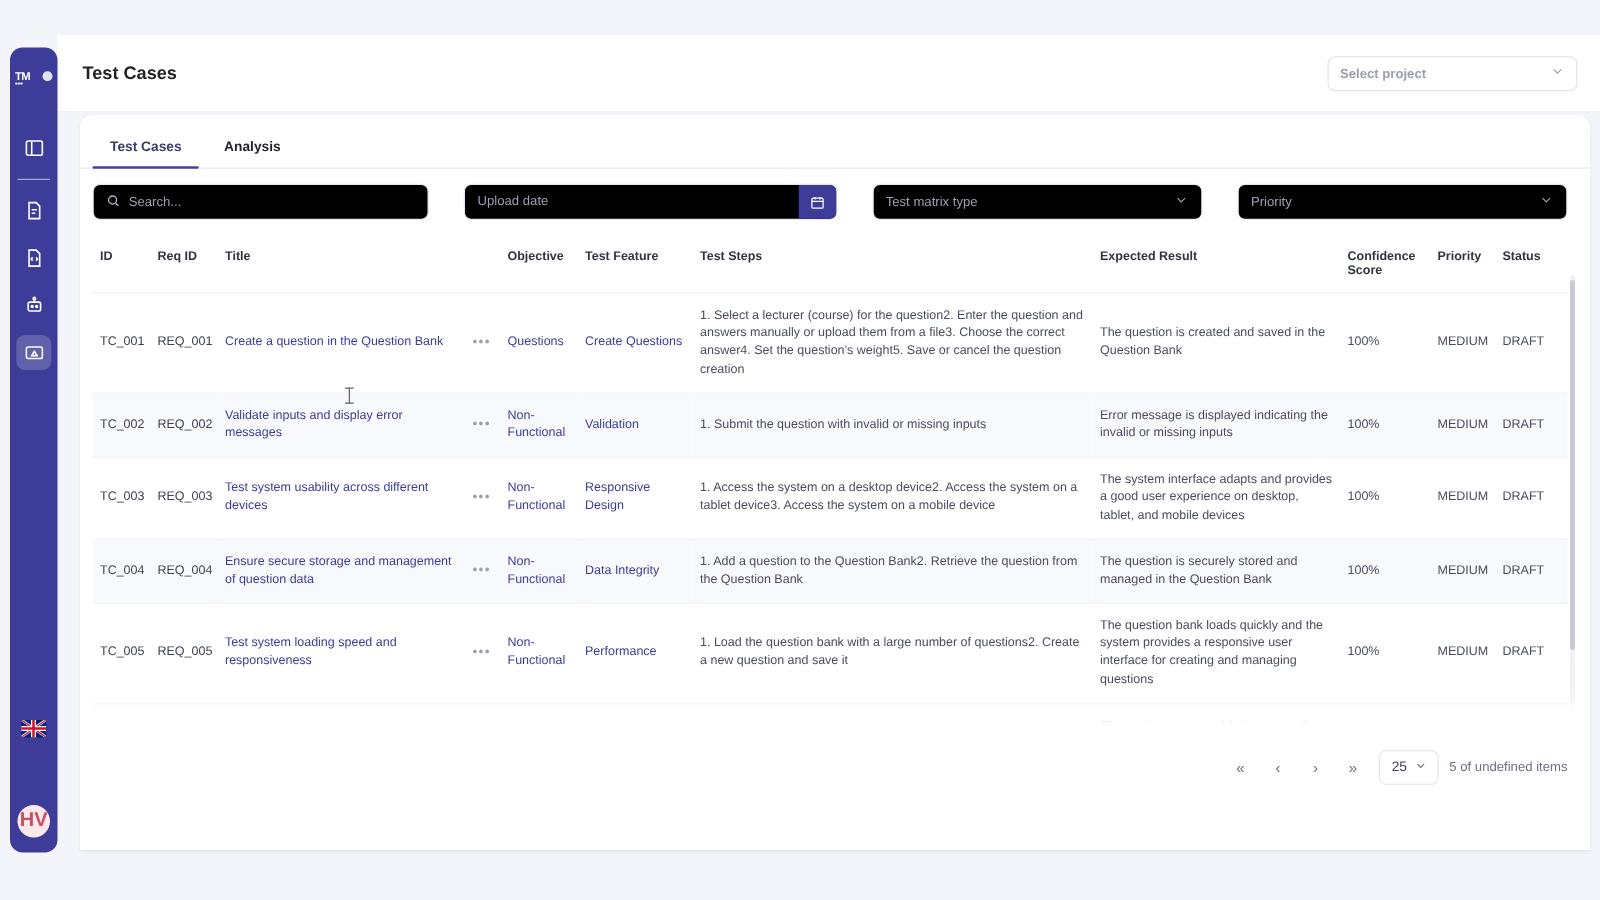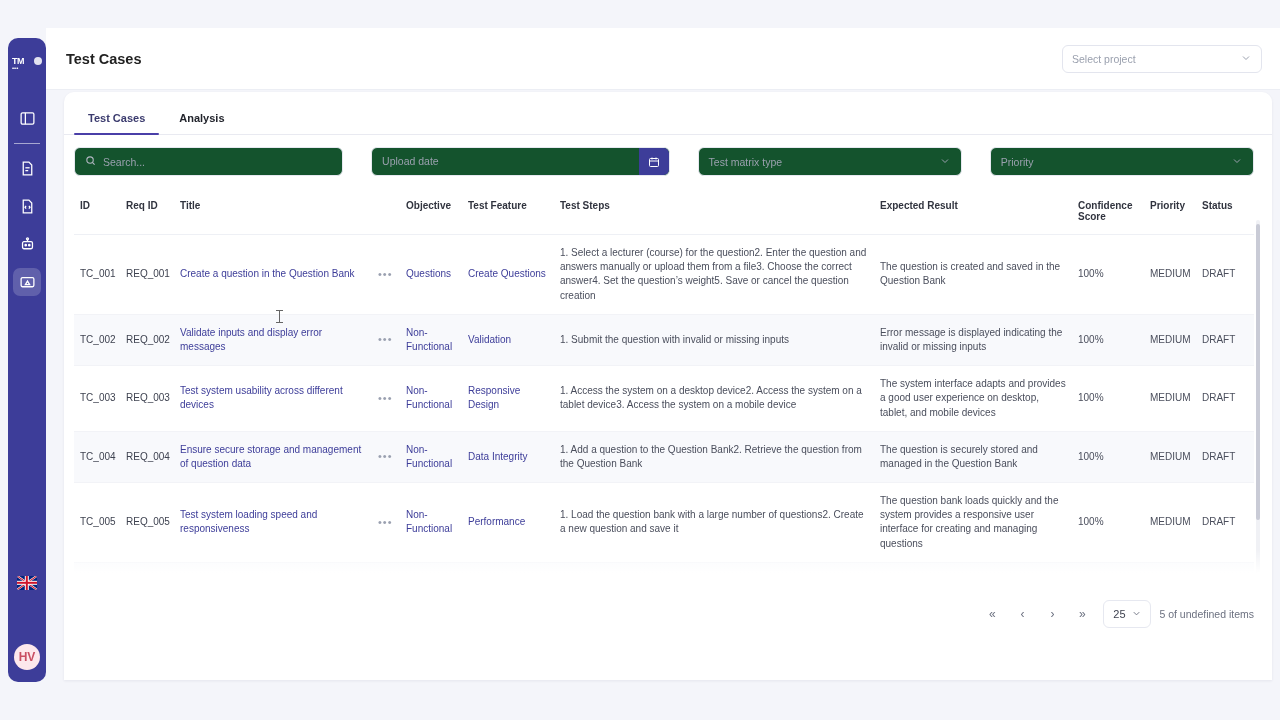--- a/index.html
+++ b/index.html
@@ -69,38 +69,38 @@
   }
   .flag .r1 { transform: translate(-50%,-50%) rotate(35deg); }
   .flag .r2 { transform: translate(-50%,-50%) rotate(-35deg); }
   .flag .cross-v { position: absolute; left: 50%; top: 0; width: 4.4px; height: 100%; background: #fff; transform: translateX(-50%); }
   .flag .cross-h { position: absolute; top: 50%; left: 0; height: 4.4px; width: 100%; background: #fff; transform: translateY(-50%); }
   .flag .cross-v2 { position: absolute; left: 50%; top: 0; width: 2.4px; height: 100%; background: #cf142b; transform: translateX(-50%); }
   .flag .cross-h2 { position: absolute; top: 50%; left: 0; height: 2.4px; width: 100%; background: #cf142b; transform: translateY(-50%); }
   .avatar {
     width: 26px; height: 26px; border-radius: 50%;
     background: #fde8ec; color: #c94f63;
-    font-size: 12px; font-weight: bold;
+    font-size: 16px; font-weight: bold;
     display: flex; align-items: center; justify-content: center; margin-top: 45px;
   }
 
   
   .topbar {
     position: absolute; left: 46px; top: 28px; right: 0; height: 62px;
     background: #fff;
     display: flex; align-items: center;
     padding: 0 18px 0 20px;
     border-bottom: 1px solid #eceef4;
   }
   .page-title { font-size: 14.5px; font-weight: bold; color: #222; }
   .project-select {
     margin-left: auto; width: 200px; height: 28px;
     border: 1px solid #e3e5ee; border-radius: 6px;
     display: flex; align-items: center; padding: 0 9px;
-    font-size: 10.5px; color: #9aa0ae; background: #fff;
+    font-size: 10.5px; color: #9aa0ae; background: #fff; font-weight: bold;
   }
   .project-select .chev { margin-left: auto; }
 
   
   .card {
     position: absolute; left: 64px; top: 92px;
     width: 1208px; height: 588px;
     background: #fff;
     border-radius: 10px 10px 0 0;
     box-shadow: 0 1px 3px rgba(30,35,70,.07);
@@ -129,21 +129,21 @@
     font-size: 11px; font-weight: bold;
     padding: 8px 16px; border-radius: 6px; border: none;
   }
 
   .filters {
     display: flex; gap: 28px; padding: 12px 18px 0 10px;
   }
   .field {
     height: 29px; border: 1px solid #e6e8f0; border-radius: 6px;
     display: flex; align-items: center; padding: 0 10px;
-    font-size: 10.5px; color: #9aa0ae; background: #14532d;
+    font-size: 10.5px; color: #9aa0ae; background: #000000;
   }
   .f-search { width: 277px; }
   .f-search .mag { margin-right: 7px; }
   .f-date { width: 308px; padding: 0; position: relative; overflow: hidden; }
   .f-date .dtext { padding-left: 10px; flex: 1; line-height: 27px; }
   .f-date .calbtn {
     width: 30px; height: 27px; background: #3d3d99;
     display: flex; align-items: center; justify-content: center;
     color: #fff; border-radius: 0 5px 5px 0;
   }

